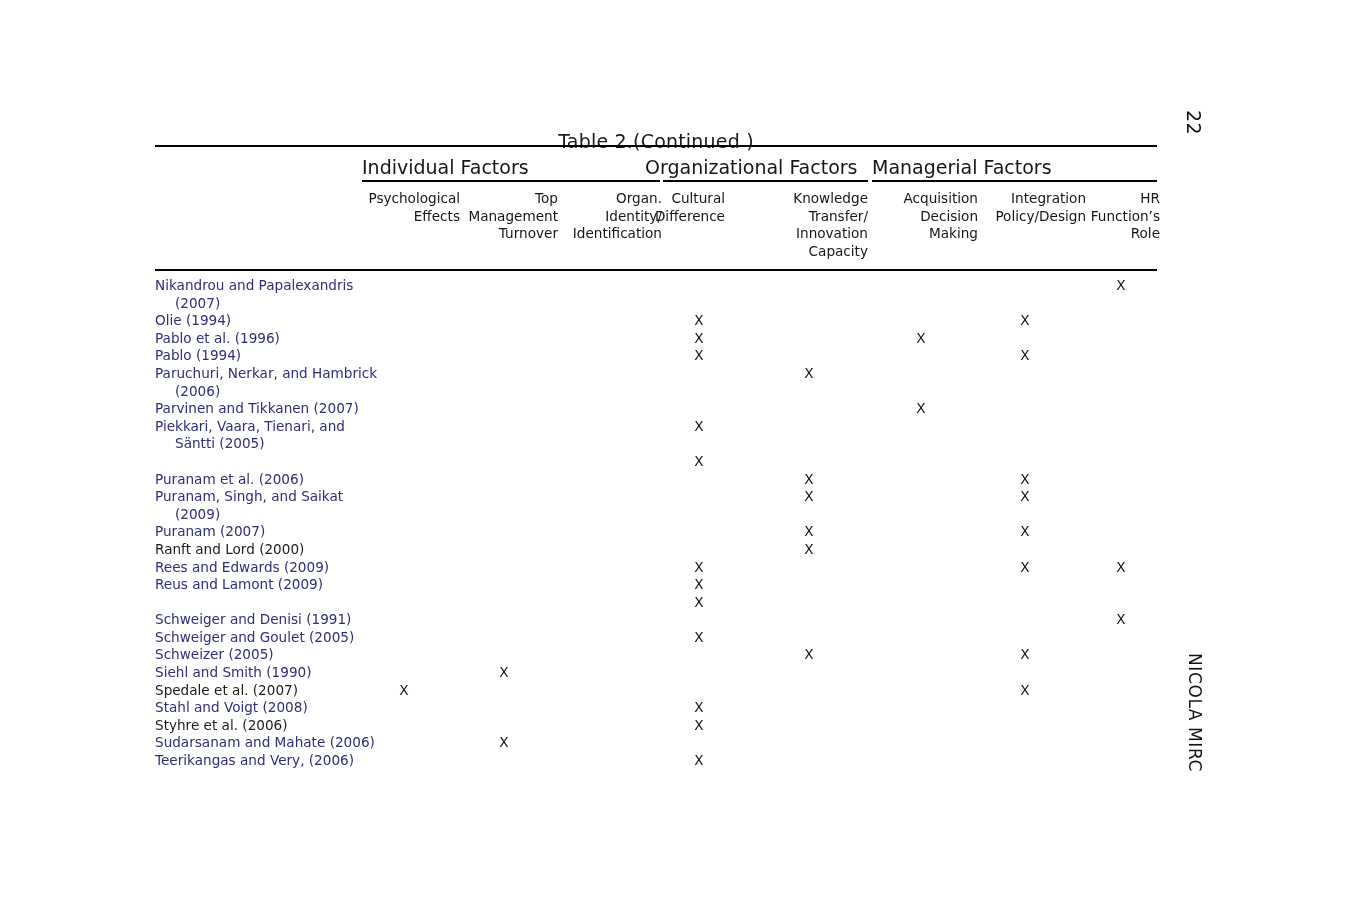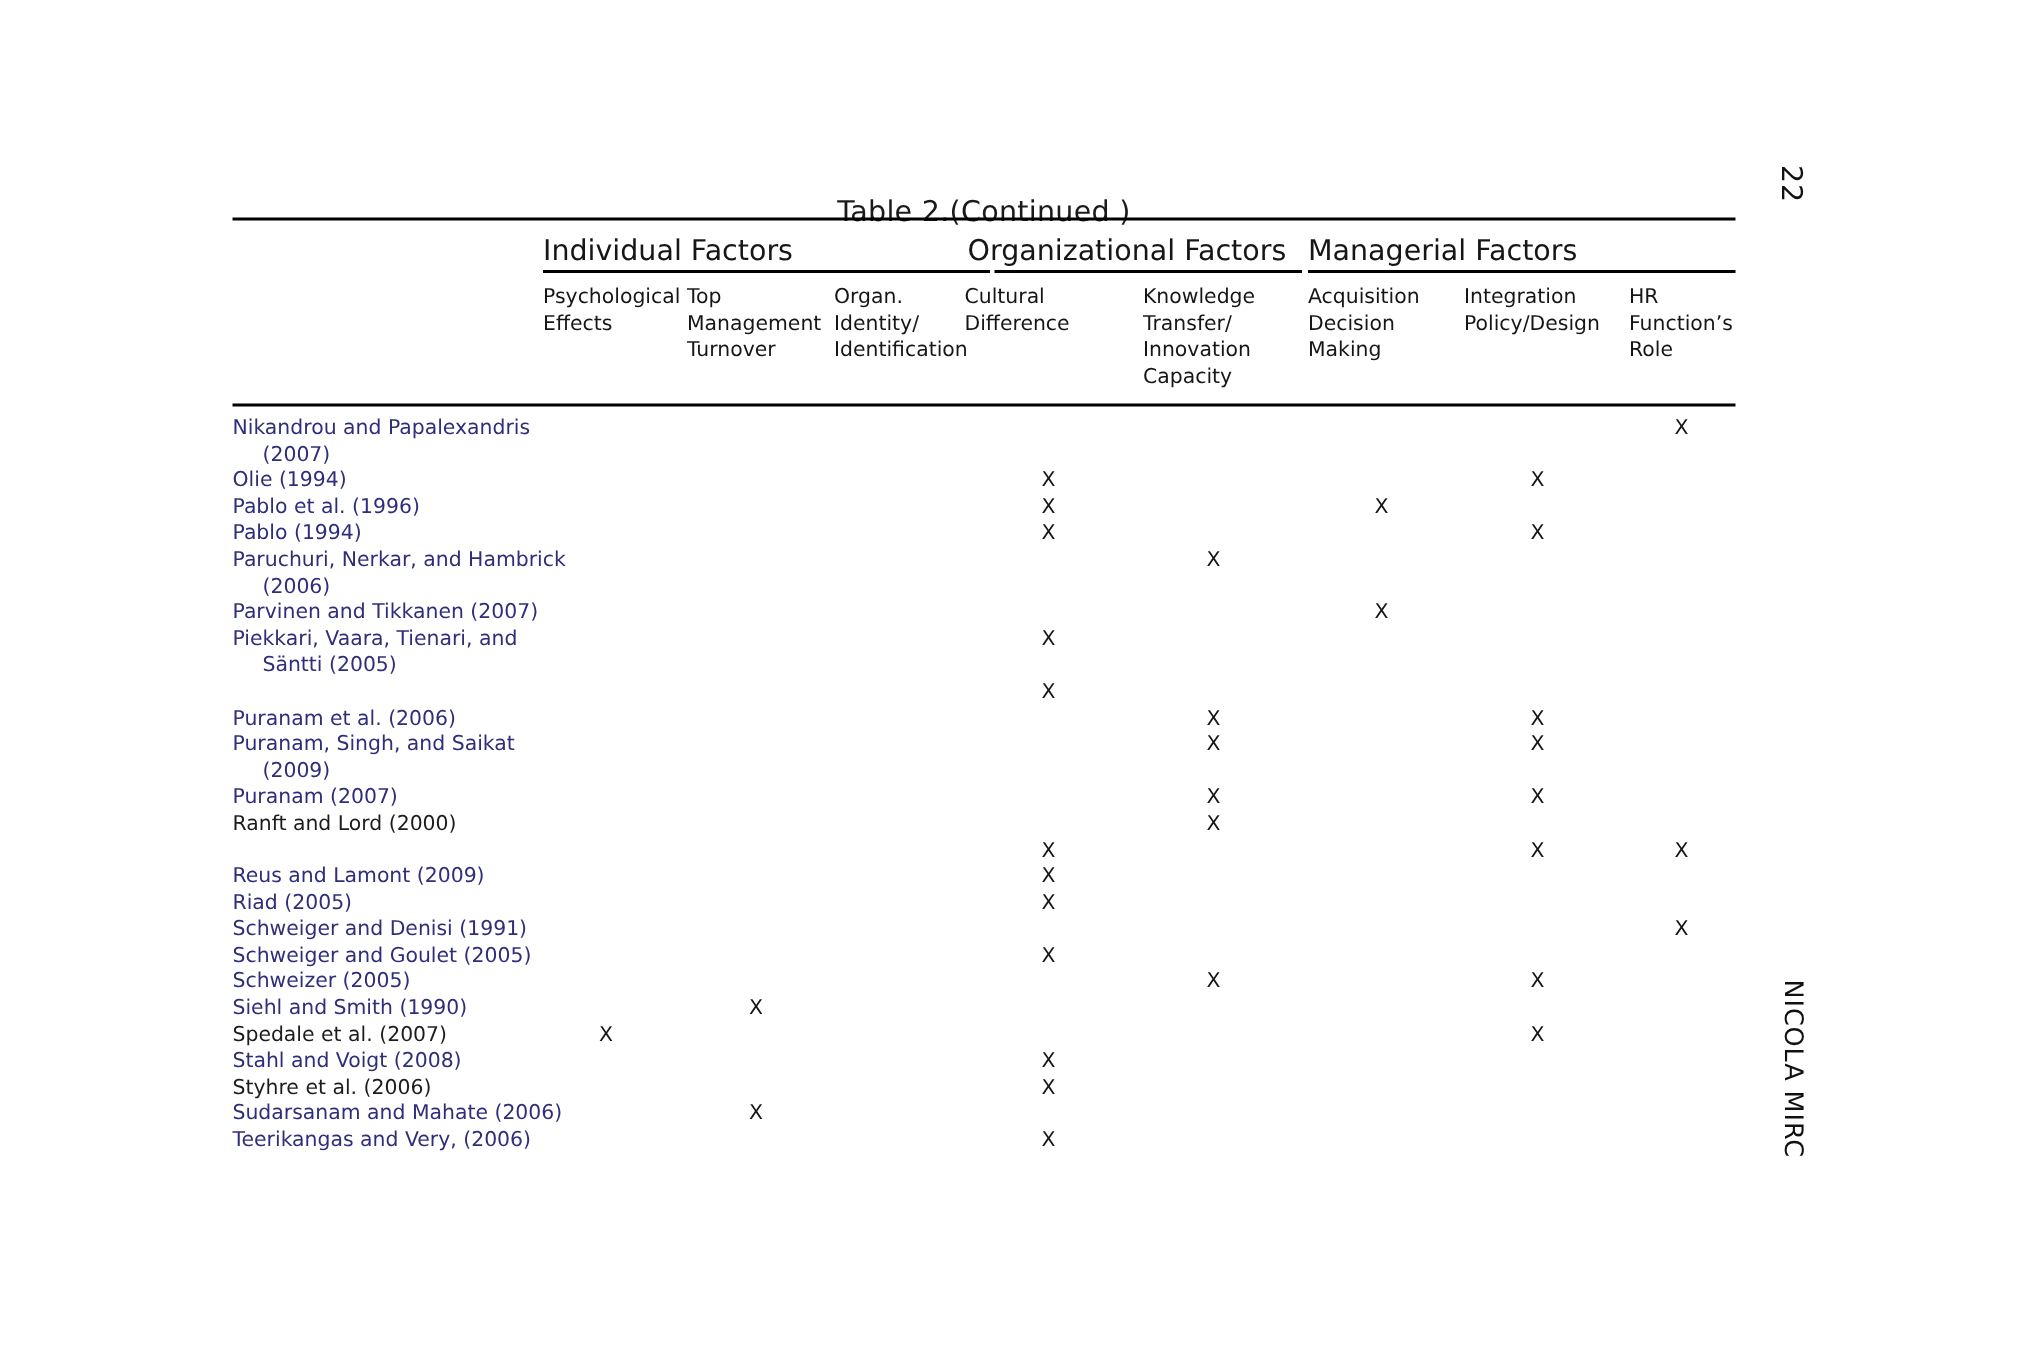--- a/index.html
+++ b/index.html
@@ -60,21 +60,21 @@
   .grp-org { left: 645px; width: 205px; }
   .grp-man { left: 872px; width: 285px; }
 
   
   .colhead {
     position: absolute;
     top: 190px;
     font-size: 13.6px;
     line-height: 17.5px;
     color: #161616;
-    text-align: left;
+    text-align: right;
   }
 
   
   #rows {
     position: absolute;
     left: 0;
     top: 277px;
     width: 1353px;
   }
   .row {
@@ -227,30 +227,30 @@
       <div class="row">
         <div class="rowlabel">Puranam (2007)</div>
         <div class="mark" style="left: 799px;">X</div>
         <div class="mark" style="left: 1015px;">X</div>
       </div>
       <div class="row">
         <div class="rowlabel dark">Ranft and Lord (2000)</div>
         <div class="mark" style="left: 799px;">X</div>
       </div>
       <div class="row">
+        <div class="rowlabel">Rees and Edwards (2009)</div>
         <div class="mark" style="left: 689px;">X</div>
         <div class="mark" style="left: 1015px;">X</div>
         <div class="mark" style="left: 1111px;">X</div>
       </div>
       <div class="row">
         <div class="rowlabel">Reus and Lamont (2009)</div>
         <div class="mark" style="left: 689px;">X</div>
       </div>
       <div class="row">
-        <div class="rowlabel">Riad (2005)</div>
         <div class="mark" style="left: 689px;">X</div>
       </div>
       <div class="row">
         <div class="rowlabel">Schweiger and Denisi (1991)</div>
         <div class="mark" style="left: 1111px;">X</div>
       </div>
       <div class="row">
         <div class="rowlabel">Schweiger and Goulet (2005)</div>
         <div class="mark" style="left: 689px;">X</div>
       </div>

